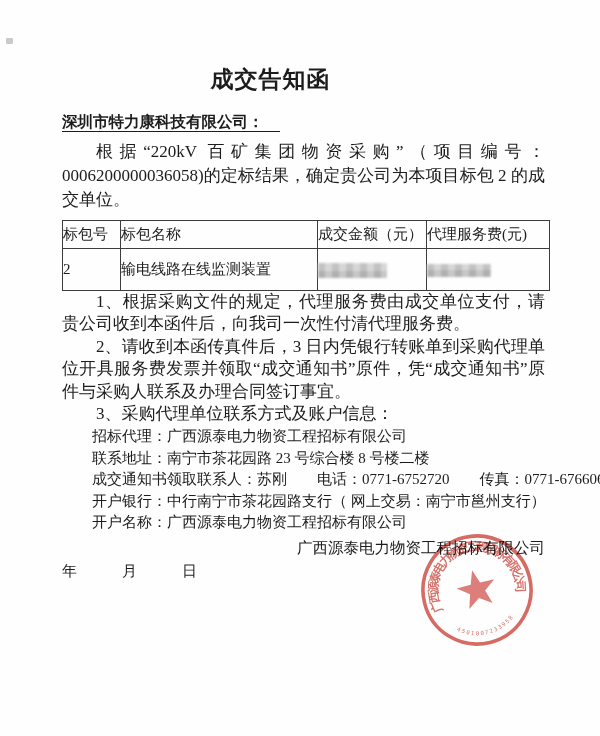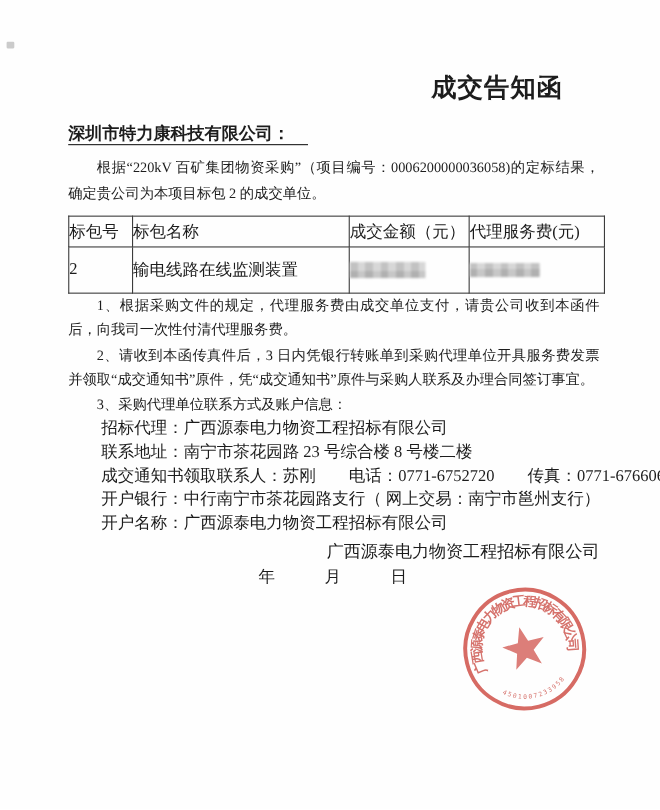--- a/index.html
+++ b/index.html
@@ -4,26 +4,26 @@
 <title>成交告知函</title>
 <style>
   html,body{margin:0;padding:0;background:#ffffff;}
   .page{
     position:relative;width:600px;height:736px;background:#fefefe;overflow:hidden;
     color:#1c1c1c;font-family:"Liberation Serif","DejaVu Serif",serif;
   }
   .speck{position:absolute;left:6px;top:38px;width:7px;height:6px;background:#a0a0a0;opacity:.55;border-radius:1px;}
   .content{position:absolute;left:62px;top:0;width:483px;}
   .title{
-    position:relative;left:-33px;margin:64px 0 0 0;text-align:right;
+    position:relative;left:-33px;margin:64px 0 0 0;text-align:center;
     font-size:23px;font-weight:bold;letter-spacing:1px;
   }
   .addressee{margin:17px 0 0 0;font-size:15.5px;font-weight:bold;line-height:19px;}
   .addressee span{border-bottom:1.6px solid #1c1c1c;padding-right:16px;padding-bottom:1px;}
-  .para{margin:0;font-size:13px;text-indent:2em;text-align:justify;}
+  .para{margin:0;font-size:17px;text-indent:2em;text-align:justify;}
   .intro{margin-top:9px;line-height:24px;}
   .bid-table{border-collapse:collapse;table-layout:fixed;width:483px;margin-top:8px;}
   .bid-table th,.bid-table td{
     border:1.2px solid #3c3c3c;text-align:left;vertical-align:middle;
     font-weight:normal;font-size:15px;padding:0;
   }
   .bid-table th{height:27px;}
   .bid-table td{height:41px;}
   .c1{width:57px;}.c2{width:196px;}.c3{width:108px;}.c4{width:122px;}
   .redacted{
@@ -33,21 +33,21 @@
       repeating-linear-gradient(0deg, #c2c2c2 0 7px, #dadada 7px 15px);
     filter:blur(.8px);
   }
   .r-amount{width:69px;height:15px;}
   .r-fee{width:64px;height:13px;}
   .note{margin-top:7px;line-height:26px;}
   .item{line-height:22.4px;}
   .contact{margin-top:1px;}
   .contact p{margin:0;font-size:15px;text-indent:2em;line-height:21.4px;white-space:nowrap;}
   .sig-company{margin:5px 0 0 0;font-size:15.5px;text-align:right;line-height:20px;}
-  .sig-date{margin:3px 0 0 0;font-size:15px;text-align:center;line-height:20px;padding-right:2px;}
+  .sig-date{margin:3px 0 0 0;font-size:15px;text-align:left;line-height:20px;padding-right:2px;}
   .seal{
     position:absolute;left:417px;top:530px;width:120px;height:120px;
     transform:rotate(-14deg);opacity:.82;mix-blend-mode:multiply;pointer-events:none;
   }
 </style>
 </head>
 <body>
 
 <div class="page">
   <div class="speck"></div>

